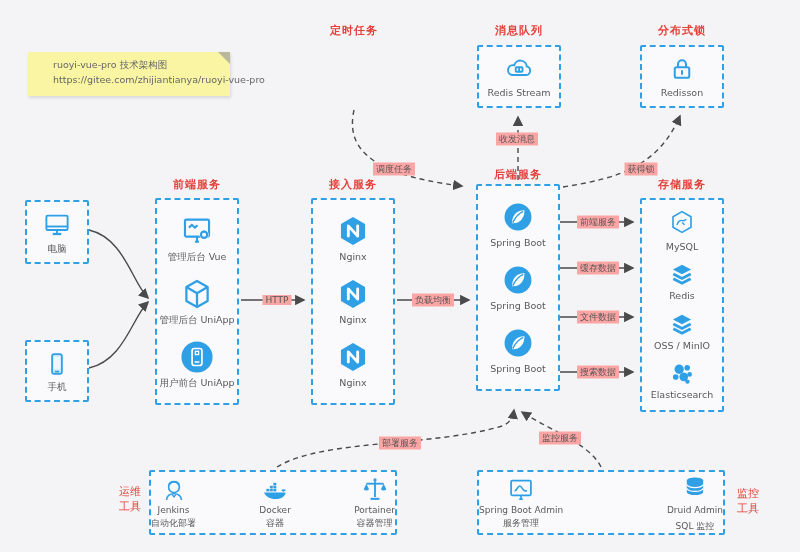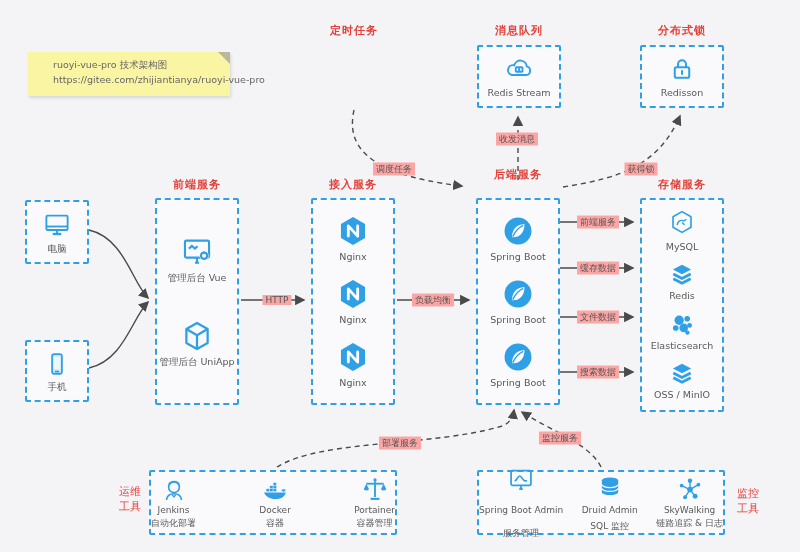--- a/index.html
+++ b/index.html
@@ -144,20 +144,31 @@
     </div>
     <div class="node">
       <span class="icon">
         <svg width="34" height="34" viewBox="0 0 24 24" fill="none" stroke="#2f9fe6" stroke-width="1.6" stroke-linejoin="round">
           <path d="M12 2.8 L19.5 7.1 V16.9 L12 21.2 L4.5 16.9 V7.1 Z"></path>
           <path d="M4.5 7.1 L12 11.4 L19.5 7.1 M12 11.4 V21.2"></path>
         </svg>
       </span>
       <span class="nlabel">管理后台 UniApp</span>
     </div>
+    <div class="node">
+      <span class="icon">
+        <svg width="34" height="34" viewBox="0 0 36 36">
+          <circle cx="18" cy="18" r="16.5" fill="#2f9fe6"></circle>
+          <rect x="12.8" y="9" width="10.4" height="18" rx="2.4" fill="none" stroke="#fff" stroke-width="1.8"></rect>
+          <rect x="16.3" y="12" width="3.4" height="3.4" fill="none" stroke="#fff" stroke-width="1.4"></rect>
+          <path d="M16 23.4 h4" stroke="#fff" stroke-width="1.6" stroke-linecap="round"></path>
+        </svg>
+      </span>
+      <span class="nlabel">用户前台 UniApp</span>
+    </div>
   </div>
 
   <div class="gtitle" style="left:311px;top:177px;width:84px">接入服务</div>
   <div class="dbox vflex" style="left:311px;top:198px;width:84px;height:207px">
     <div class="node">
       <span class="icon">
         <svg width="34" height="34" viewBox="0 0 24 24">
           <polygon points="12,2.2 20.5,7.1 20.5,16.9 12,21.8 3.5,16.9 3.5,7.1" fill="#2f9fe6"></polygon>
           <path d="M8.7 15.6 V8.4 l6.6 7.2 V8.4" fill="none" stroke="#fff" stroke-width="2" stroke-linejoin="round" stroke-linecap="round"></path>
         </svg>
@@ -178,21 +189,21 @@
         <svg width="34" height="34" viewBox="0 0 24 24">
           <polygon points="12,2.2 20.5,7.1 20.5,16.9 12,21.8 3.5,16.9 3.5,7.1" fill="#2f9fe6"></polygon>
           <path d="M8.7 15.6 V8.4 l6.6 7.2 V8.4" fill="none" stroke="#fff" stroke-width="2" stroke-linejoin="round" stroke-linecap="round"></path>
         </svg>
       </span>
       <span class="nlabel">Nginx</span>
     </div>
   </div>
 
   <div class="gtitle" style="left:476px;top:167px;width:84px">后端服务</div>
-  <div class="dbox vflex" style="left:476px;top:198px;width:84px;height:207px">
+  <div class="dbox vflex" style="left:476px;top:184px;width:84px;height:207px">
     <div class="node">
       <span class="icon">
         <svg width="34" height="34" viewBox="0 0 24 24">
           <circle cx="12" cy="12" r="9.5" fill="#2f9fe6"></circle>
           <path d="M7.8 16.4 C7.6 10.6 11.4 7 16.6 7.2 c-.1 5.8-3.3 9.5-8.8 9.2z" fill="#fff"></path>
           <path d="M8.3 16 c2-4.4 4.5-6.6 7.4-7.9" fill="none" stroke="#2f9fe6" stroke-width="1"></path>
         </svg>
       </span>
       <span class="nlabel">Spring Boot</span>
     </div>
@@ -231,43 +242,43 @@
     </div>
     <div class="node" style="gap:2px">
       <span class="icon">
         <svg width="26" height="26" viewBox="0 0 24 24">
           <polygon points="12,2.6 20.4,7 12,11.4 3.6,7" fill="#2f9fe6"></polygon>
           <path d="M4 11 L12 15.2 L20 11" fill="none" stroke="#2f9fe6" stroke-width="2.6"></path>
           <path d="M4 15.4 L12 19.6 L20 15.4" fill="none" stroke="#2f9fe6" stroke-width="2.6"></path>
         </svg>
       </span>
       <span class="nlabel">Redis</span>
+    </div>
+    <div class="node" style="gap:2px">
+      <span class="icon">
+        <svg width="26" height="26" viewBox="0 0 24 24">
+          <polygon points="12,2.6 20.4,7 12,11.4 3.6,7" fill="#2f9fe6"></polygon>
+          <path d="M4 11 L12 15.2 L20 11" fill="none" stroke="#2f9fe6" stroke-width="2.6"></path>
+          <path d="M4 15.4 L12 19.6 L20 15.4" fill="none" stroke="#2f9fe6" stroke-width="2.6"></path>
+        </svg>
+      </span>
+      <span class="nlabel">OSS / MinIO</span>
     </div>
     <div class="node" style="gap:2px">
       <span class="icon">
         <svg width="26" height="26" viewBox="0 0 24 24" fill="#2f9fe6">
           <circle cx="9.4" cy="7.6" r="4.3"></circle>
             <circle cx="16.8" cy="6.2" r="2.6"></circle>
           <circle cx="6.2" cy="14.8" r="2.6"></circle>
             <circle cx="13.6" cy="14.6" r="4"></circle>
           <circle cx="19" cy="12.4" r="2.2"></circle>
             <circle cx="17" cy="19" r="2"></circle>
         </svg>
       </span>
       <span class="nlabel">Elasticsearch</span>
-    </div>
-    <div class="node" style="gap:2px">
-      <span class="icon">
-        <svg width="26" height="26" viewBox="0 0 24 24">
-          <polygon points="12,2.6 20.4,7 12,11.4 3.6,7" fill="#2f9fe6"></polygon>
-          <path d="M4 11 L12 15.2 L20 11" fill="none" stroke="#2f9fe6" stroke-width="2.6"></path>
-          <path d="M4 15.4 L12 19.6 L20 15.4" fill="none" stroke="#2f9fe6" stroke-width="2.6"></path>
-        </svg>
-      </span>
-      <span class="nlabel">OSS / MinIO</span>
     </div>
   </div>
 
   <div class="side-label" style="left:114px;top:485px;width:32px">
     <div>运维</div>
     <div>工具</div>
   </div>
   <div class="dbox hflex" style="left:149px;top:470px;width:248px;height:65px">
     <div class="node" style="gap:1px">
       <span class="icon">
@@ -311,21 +322,21 @@
       <span class="nname">Portainer</span>
       <span class="nname">容器管理</span>
     </div>
   </div>
 
   <div class="side-label" style="left:732px;top:487px;width:32px">
     <div>监控</div>
     <div>工具</div>
   </div>
   <div class="dbox hflex" style="left:477px;top:470px;width:248px;height:65px">
-    <div class="node" style="gap:11px">
+    <div class="node" style="gap:1px">
       <span class="icon">
         <svg width="28" height="28" viewBox="0 0 24 24" fill="none" stroke="#2f9fe6" stroke-width="1.5">
           <rect x="3.5" y="4" width="17" height="12.5" rx="1"></rect>
           <path d="M6.5 12.8 c2 0 2.4-4.2 4.4-4.2 s2.4 4.2 4.6 4.2 h1.6" stroke-width="1.4"></path>
           <path d="M10.5 19.8 h3 M12 16.5 v3.3"></path>
         </svg>
       </span>
       <span class="nname">Spring Boot Admin</span>
       <span class="nname">服务管理</span>
     </div>
@@ -333,39 +344,20 @@
       <span class="icon">
         <svg width="28" height="28" viewBox="0 0 24 24">
           <path d="M5 6.4 h14 V16.2 c0 1.5-3.1 2.7-7 2.7 s-7-1.2-7-2.7 Z" fill="#2f9fe6"></path>
           <ellipse cx="12" cy="6.4" rx="7" ry="2.6" fill="#2f9fe6"></ellipse>
           <path d="M5 9.8 c0 1.5 3.1 2.7 7 2.7 s7-1.2 7-2.7" fill="none" stroke="#fafafc" stroke-width="1.1"></path>
           <path d="M5 13.1 c0 1.5 3.1 2.7 7 2.7 s7-1.2 7-2.7" fill="none" stroke="#fafafc" stroke-width="1.1"></path>
         </svg>
       </span>
       <span class="nname">Druid Admin</span>
       <span class="nname">SQL 监控</span>
-    </div>
-    <div class="node" style="gap:1px">
-      <span class="icon">
-        <svg width="28" height="28" viewBox="0 0 24 24">
-          <g stroke="#2f9fe6" stroke-width="1.2">
-            <path d="M12 11.6 L12 4 M12 11.6 L4.8 8.2 M12 11.6 L19.2 7.4 M12 11.6 L7.8 18.2 M12 11.6 L16.4 17.4"></path>
-          </g>
-          <g fill="#2f9fe6">
-            <circle cx="12" cy="11.6" r="2.4"></circle>
-              <circle cx="12" cy="4" r="1.9"></circle>
-            <circle cx="4.8" cy="8.2" r="1.6"></circle>
-              <circle cx="19.2" cy="7.4" r="1.6"></circle>
-            <circle cx="7.8" cy="18.2" r="1.7"></circle>
-              <circle cx="16.4" cy="17.4" r="2.1"></circle>
-          </g>
-        </svg>
-      </span>
-      <span class="nname">SkyWalking</span>
-      <span class="nname">链路追踪 &amp; 日志</span>
     </div>
   </div>
 
   <div class="elabel" style="left:277px;top:300px">HTTP</div>
   <div class="elabel" style="left:433px;top:300px">负载均衡</div>
   <div class="elabel" style="left:598px;top:222px">前端服务</div>
   <div class="elabel" style="left:598px;top:268px">缓存数据</div>
   <div class="elabel" style="left:598px;top:317px">文件数据</div>
   <div class="elabel" style="left:598px;top:372px">搜索数据</div>
   <div class="elabel" style="left:394px;top:169px">调度任务</div>

